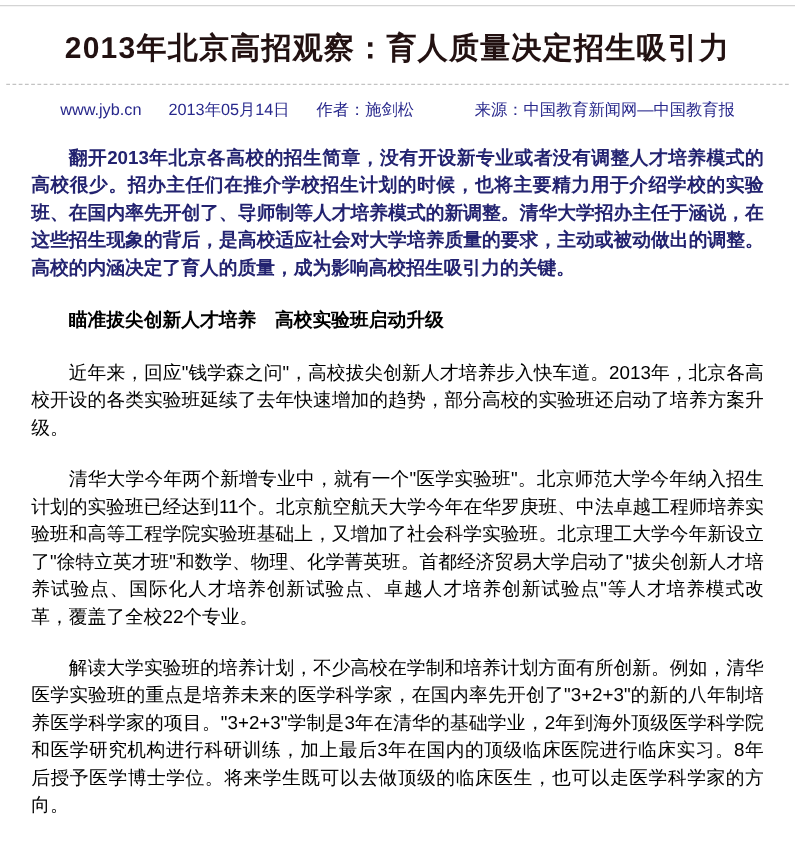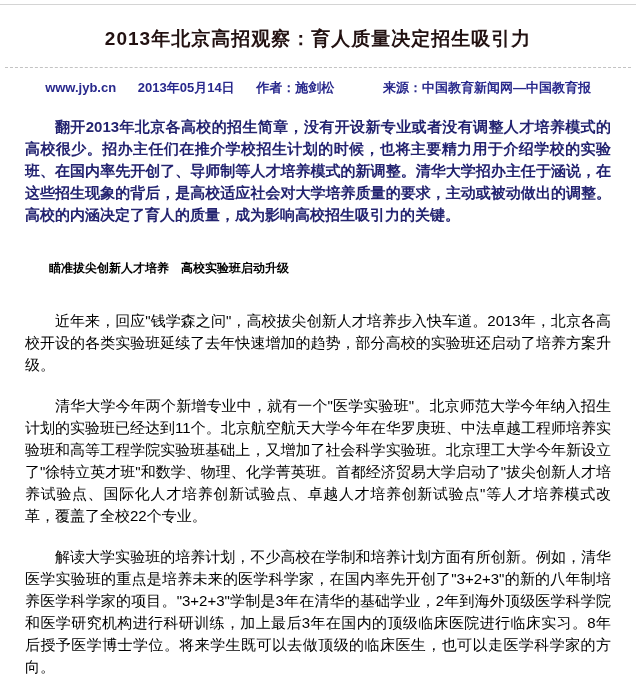--- a/index.html
+++ b/index.html
@@ -19,64 +19,64 @@
     height: 690px;
     background: #ffffff;
     box-sizing: border-box;
   }
   .top-rule {
     border-top: 1px solid #d4d4d4;
     margin-top: 4px;
   }
   .article-title {
     text-align: center;
-    font-size: 19px;
+    font-size: 24px;
     font-weight: bold;
     color: #221111;
     margin: 21px 40px 15px 40px;
     letter-spacing: 1px;
     line-height: 26px;
   }
   .dashed-rule {
     border-top: 1px dashed #c3c3c3;
     margin: 0 5px;
   }
   .meta {
     text-align: center;
     color: #28288c;
     font-size: 13px;
     margin-top: 11px;
     white-space: nowrap;
   }
-  .meta .seg { margin: 0 9px; font-weight: bold; }
+  .meta .seg { margin: 0 9px; }
   .meta .seg-source { margin-left: 36px; }
   .content {
     margin: 0 25px;
     font-size: 15px;
     line-height: 22px;
   }
   .content p {
     text-indent: 2em;
     margin: 19px 0;
     text-align: justify;
   }
   .lead {
     color: #232370;
     font-weight: bold;
   }
   .byline {
     color: #000000;
     margin: 24px 0 !important;
   }
   .subhead {
-    font-size: 12px;
+    font-size: 15px;
     font-weight: bold;
     color: #000000;
     text-indent: 2em;
-    margin: 31px 0;
+    margin: 20px 0;
     line-height: 22px;
   }
 </style>
 </head>
 <body>
 
 <div class="page">
 
   <div class="top-rule"></div>
 

